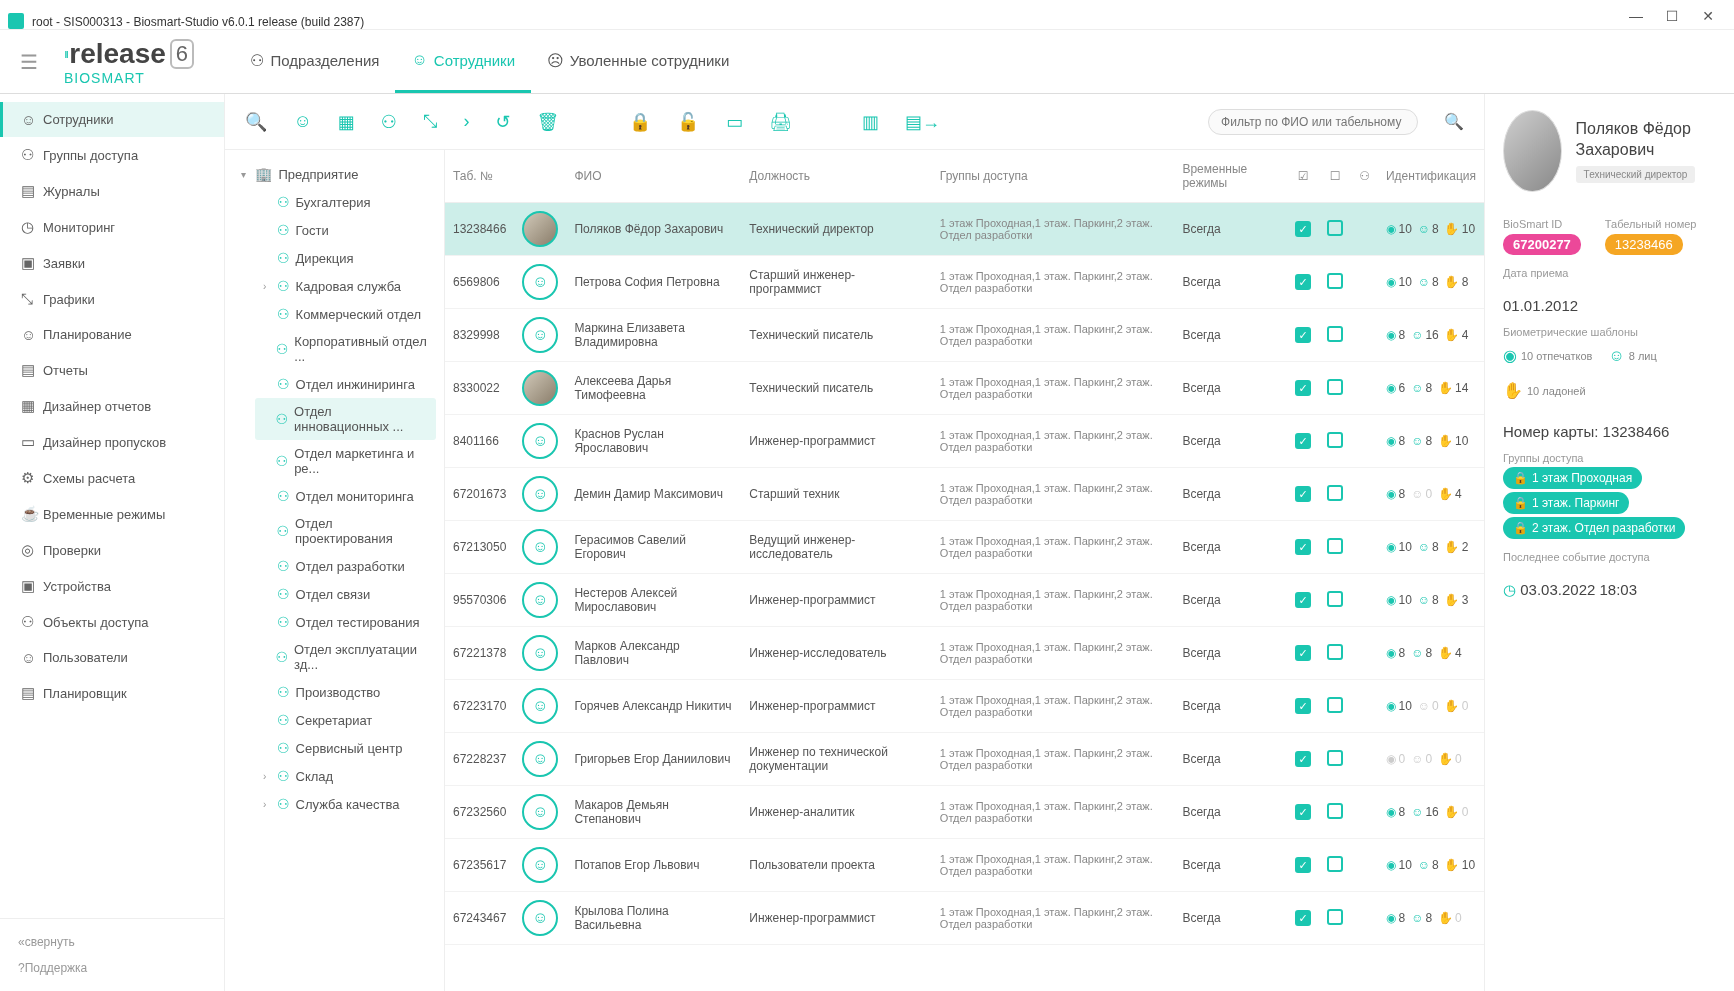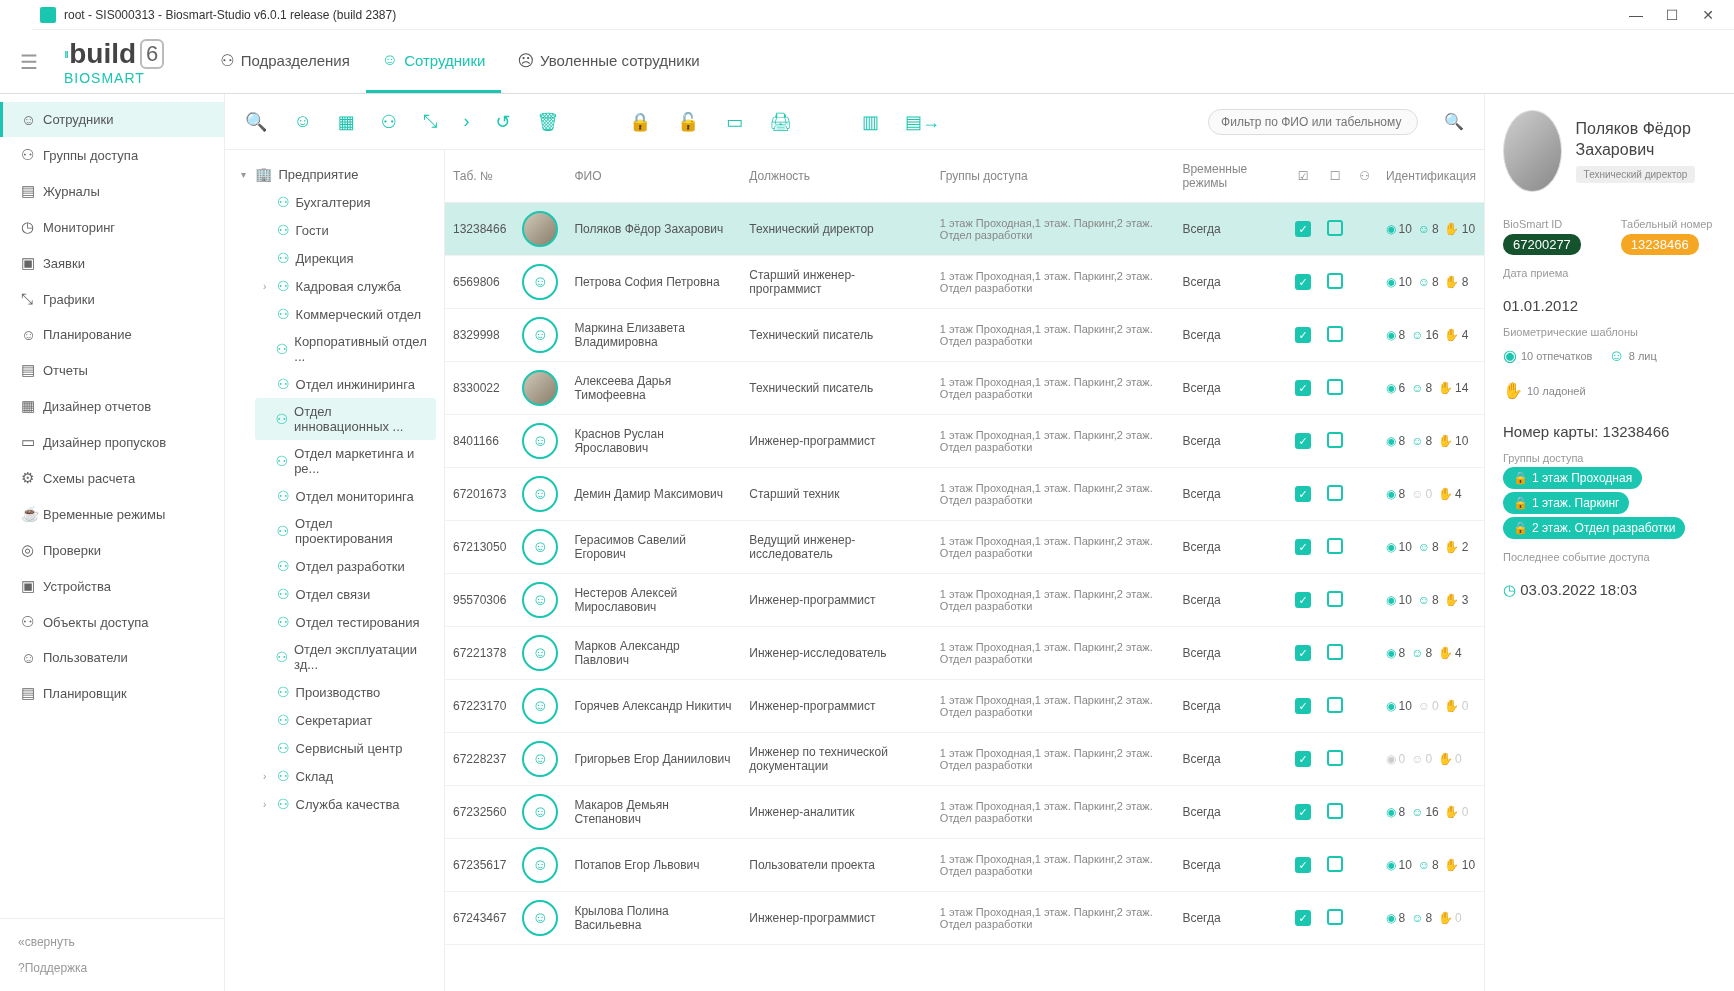--- a/index.html
+++ b/index.html
@@ -1,17 +1,17 @@
 <!DOCTYPE html>
 <html><head>
 <meta charset="utf-8">
 <style>
 * { margin: 0; padding: 0; box-sizing: border-box; font-family: 'Segoe UI', Arial, sans-serif; }
 body { background: #fff; color: #555; font-size: 13px; overflow: hidden; }
-.titlebar { height: 30px; background: #fff; display: flex; align-items: center; padding: 0 8px; border-bottom: 1px solid #eee; margin-left: 32px; }
+.titlebar { height: 30px; background: #fff; display: flex; align-items: flex-end; padding: 0 8px; border-bottom: 1px solid #eee; }
 .titlebar .icon { width: 16px; height: 16px; background: #1ac6b0; border-radius: 2px; margin-right: 8px; }
 .titlebar .title { flex: 1; font-size: 12px; color: #333; }
 .titlebar .wbtn { width: 36px; height: 26px; display: flex; align-items: center; justify-content: center; cursor: default; font-size: 14px; }
 .header { height: 64px; display: flex; align-items: center; padding: 0 20px; border-bottom: 1px solid #ddd; }
 .menu-btn { width: 30px; font-size: 20px; color: #999; }
 .logo { margin-left: 14px; display:flex; align-items:center; }
 .logo-main { font-size: 28px; font-weight: 700; color: #444; }
 .logo-dots { color:#1ac6b0; letter-spacing:-2px; margin-right:2px;}
 .logo-sub { font-size: 14px; color: #1ac6b0; letter-spacing: 1px; }
 .logo-box { border:2px solid #bbb; border-radius:6px; padding:0 4px; font-size:22px; color:#666; margin-left:4px;}
@@ -54,23 +54,23 @@
 .bio-counts { display:flex; gap:6px; align-items:center; white-space:nowrap;}
 .bio-counts .bc { display:flex; align-items:center; gap:2px;}
 .bio-counts .ic { color:#1ac6b0; font-size:12px;}
 .bio-counts .ic.off, .bio-counts .off { color:#ccc;}
 .details { width: 250px; border-left: 1px solid #eee; padding: 16px 18px; overflow-y:auto; font-size:13px;}
 .d-head { display:flex; gap:14px; align-items:center; margin-bottom:14px;}
 .d-photo { width:82px; height:82px; border-radius:50%; background: linear-gradient(135deg,#cfcfcf,#888); border:1px solid #ddd;}
 .d-name { font-size:16px; color:#444; font-weight:500; line-height:1.3;}
 .d-pos { display:inline-block; background:#eee; color:#888; font-size:10px; padding:3px 8px; border-radius:3px; margin-top:6px;}
 .d-label { font-size:11px; color:#999; margin-top:12px;}
-.d-row { display:flex; gap:40px; margin-top:10px;}
+.d-row { display:flex; gap:24px; margin-top:10px;}
 .badge { display:inline-block; padding:3px 10px; border-radius:10px; color:#fff; font-size:13px; margin-top:4px;}
-.badge.cy { background:#14532d;}
+.badge.cy { background:#ec4899;font-weight:bold;}
 .badge.or { background:#f5a623;}
 .d-val { font-size:15px; color:#444; margin-top:18px;}
 .bio-tpl { display:flex; gap:16px; margin-top:8px; flex-wrap:wrap;}
 .tpl { display:flex; align-items:center; gap:4px; font-size:11px; color:#888;}
 .tpl .ic { color:#1ac6b0; font-size:16px;}
 .grp { display:inline-flex; align-items:center; background:#1ac6b0; color:#fff; font-size:12px; padding:4px 10px; border-radius:11px; margin:3px 3px 0 0;}
 .grp .lk { margin-right:4px;}
 th.center,td.center{text-align:center;}
 </style>
 </head>
@@ -83,21 +83,21 @@
   <div class="wbtn">☐</div>
   <div class="wbtn">✕</div>
 </div>
 
 <div class="header">
   <div class="menu-btn">☰</div>
   <div class="logo">
     <div>
       <div style="display:flex;align-items:center">
         <span class="logo-dots">ıı</span>
-        <span class="logo-main">build</span>
+        <span class="logo-main">release</span>
         <span class="logo-box">6</span>
       </div>
       <div class="logo-sub">BIOSMART</div>
     </div>
   </div>
   <div class="top-tabs" id="top-tabs">
       <div class="top-tab">
         <span class="ti">⚇</span>
         <span>Подразделения</span>
       </div>

